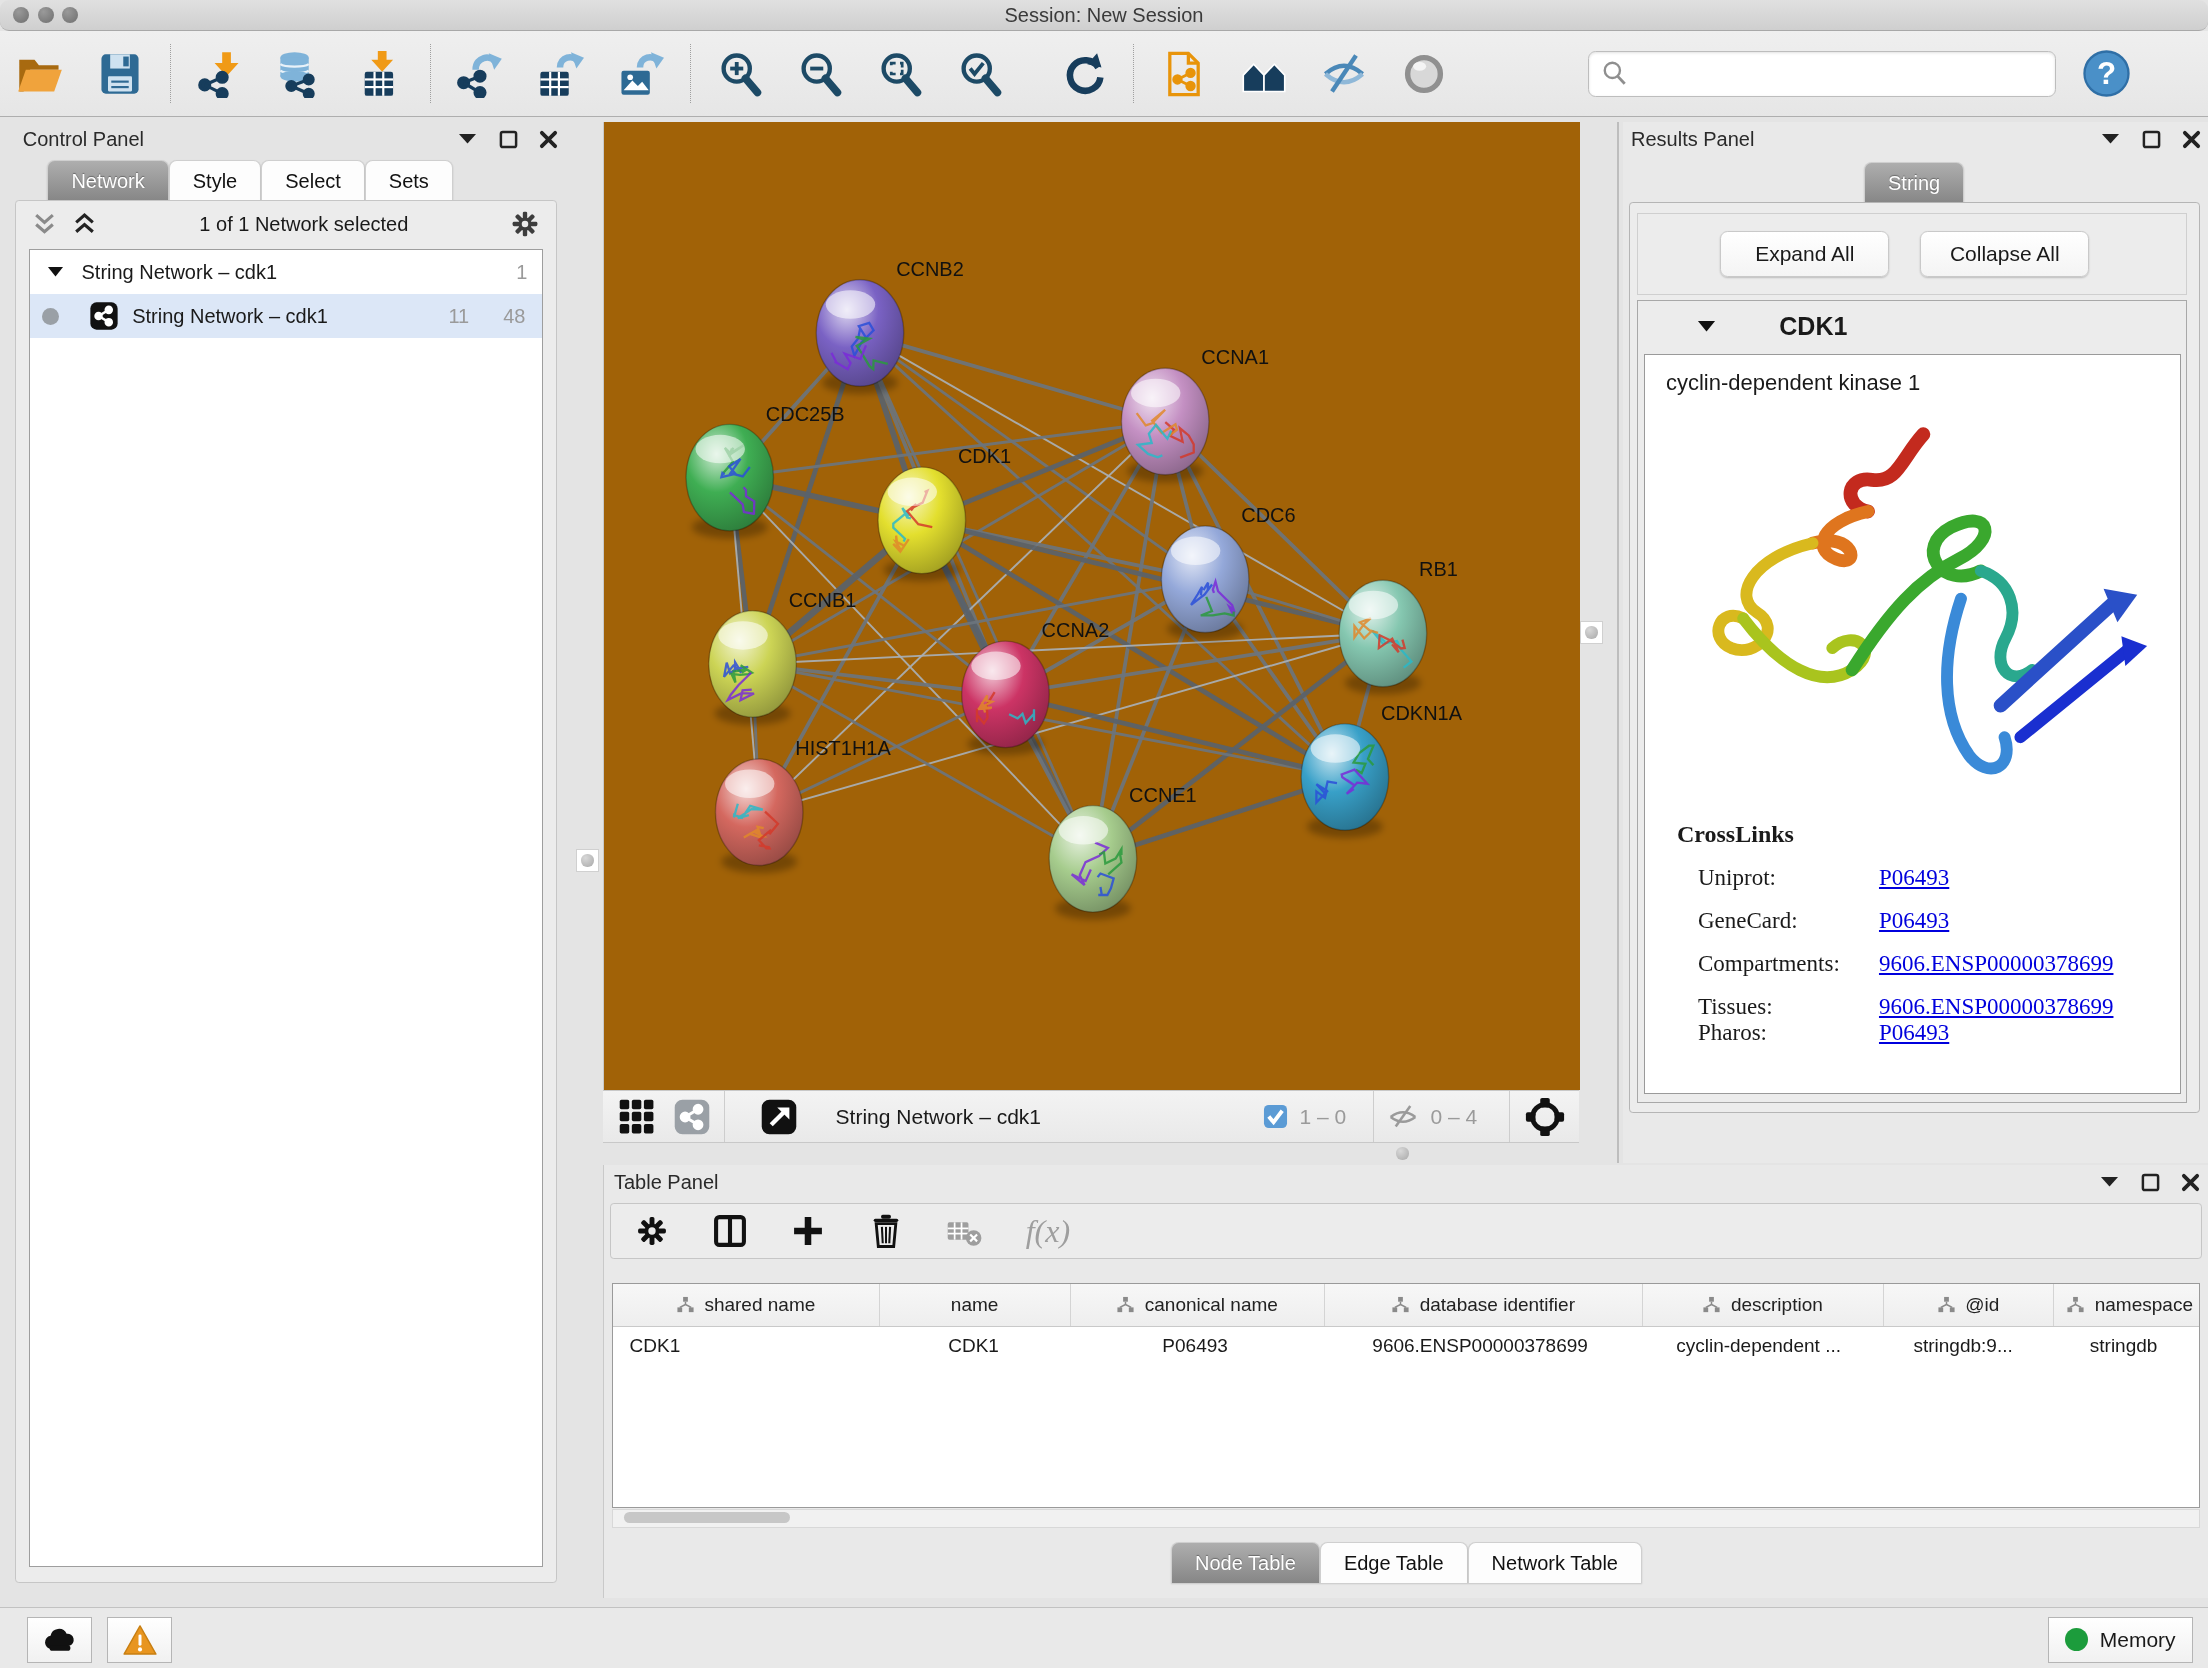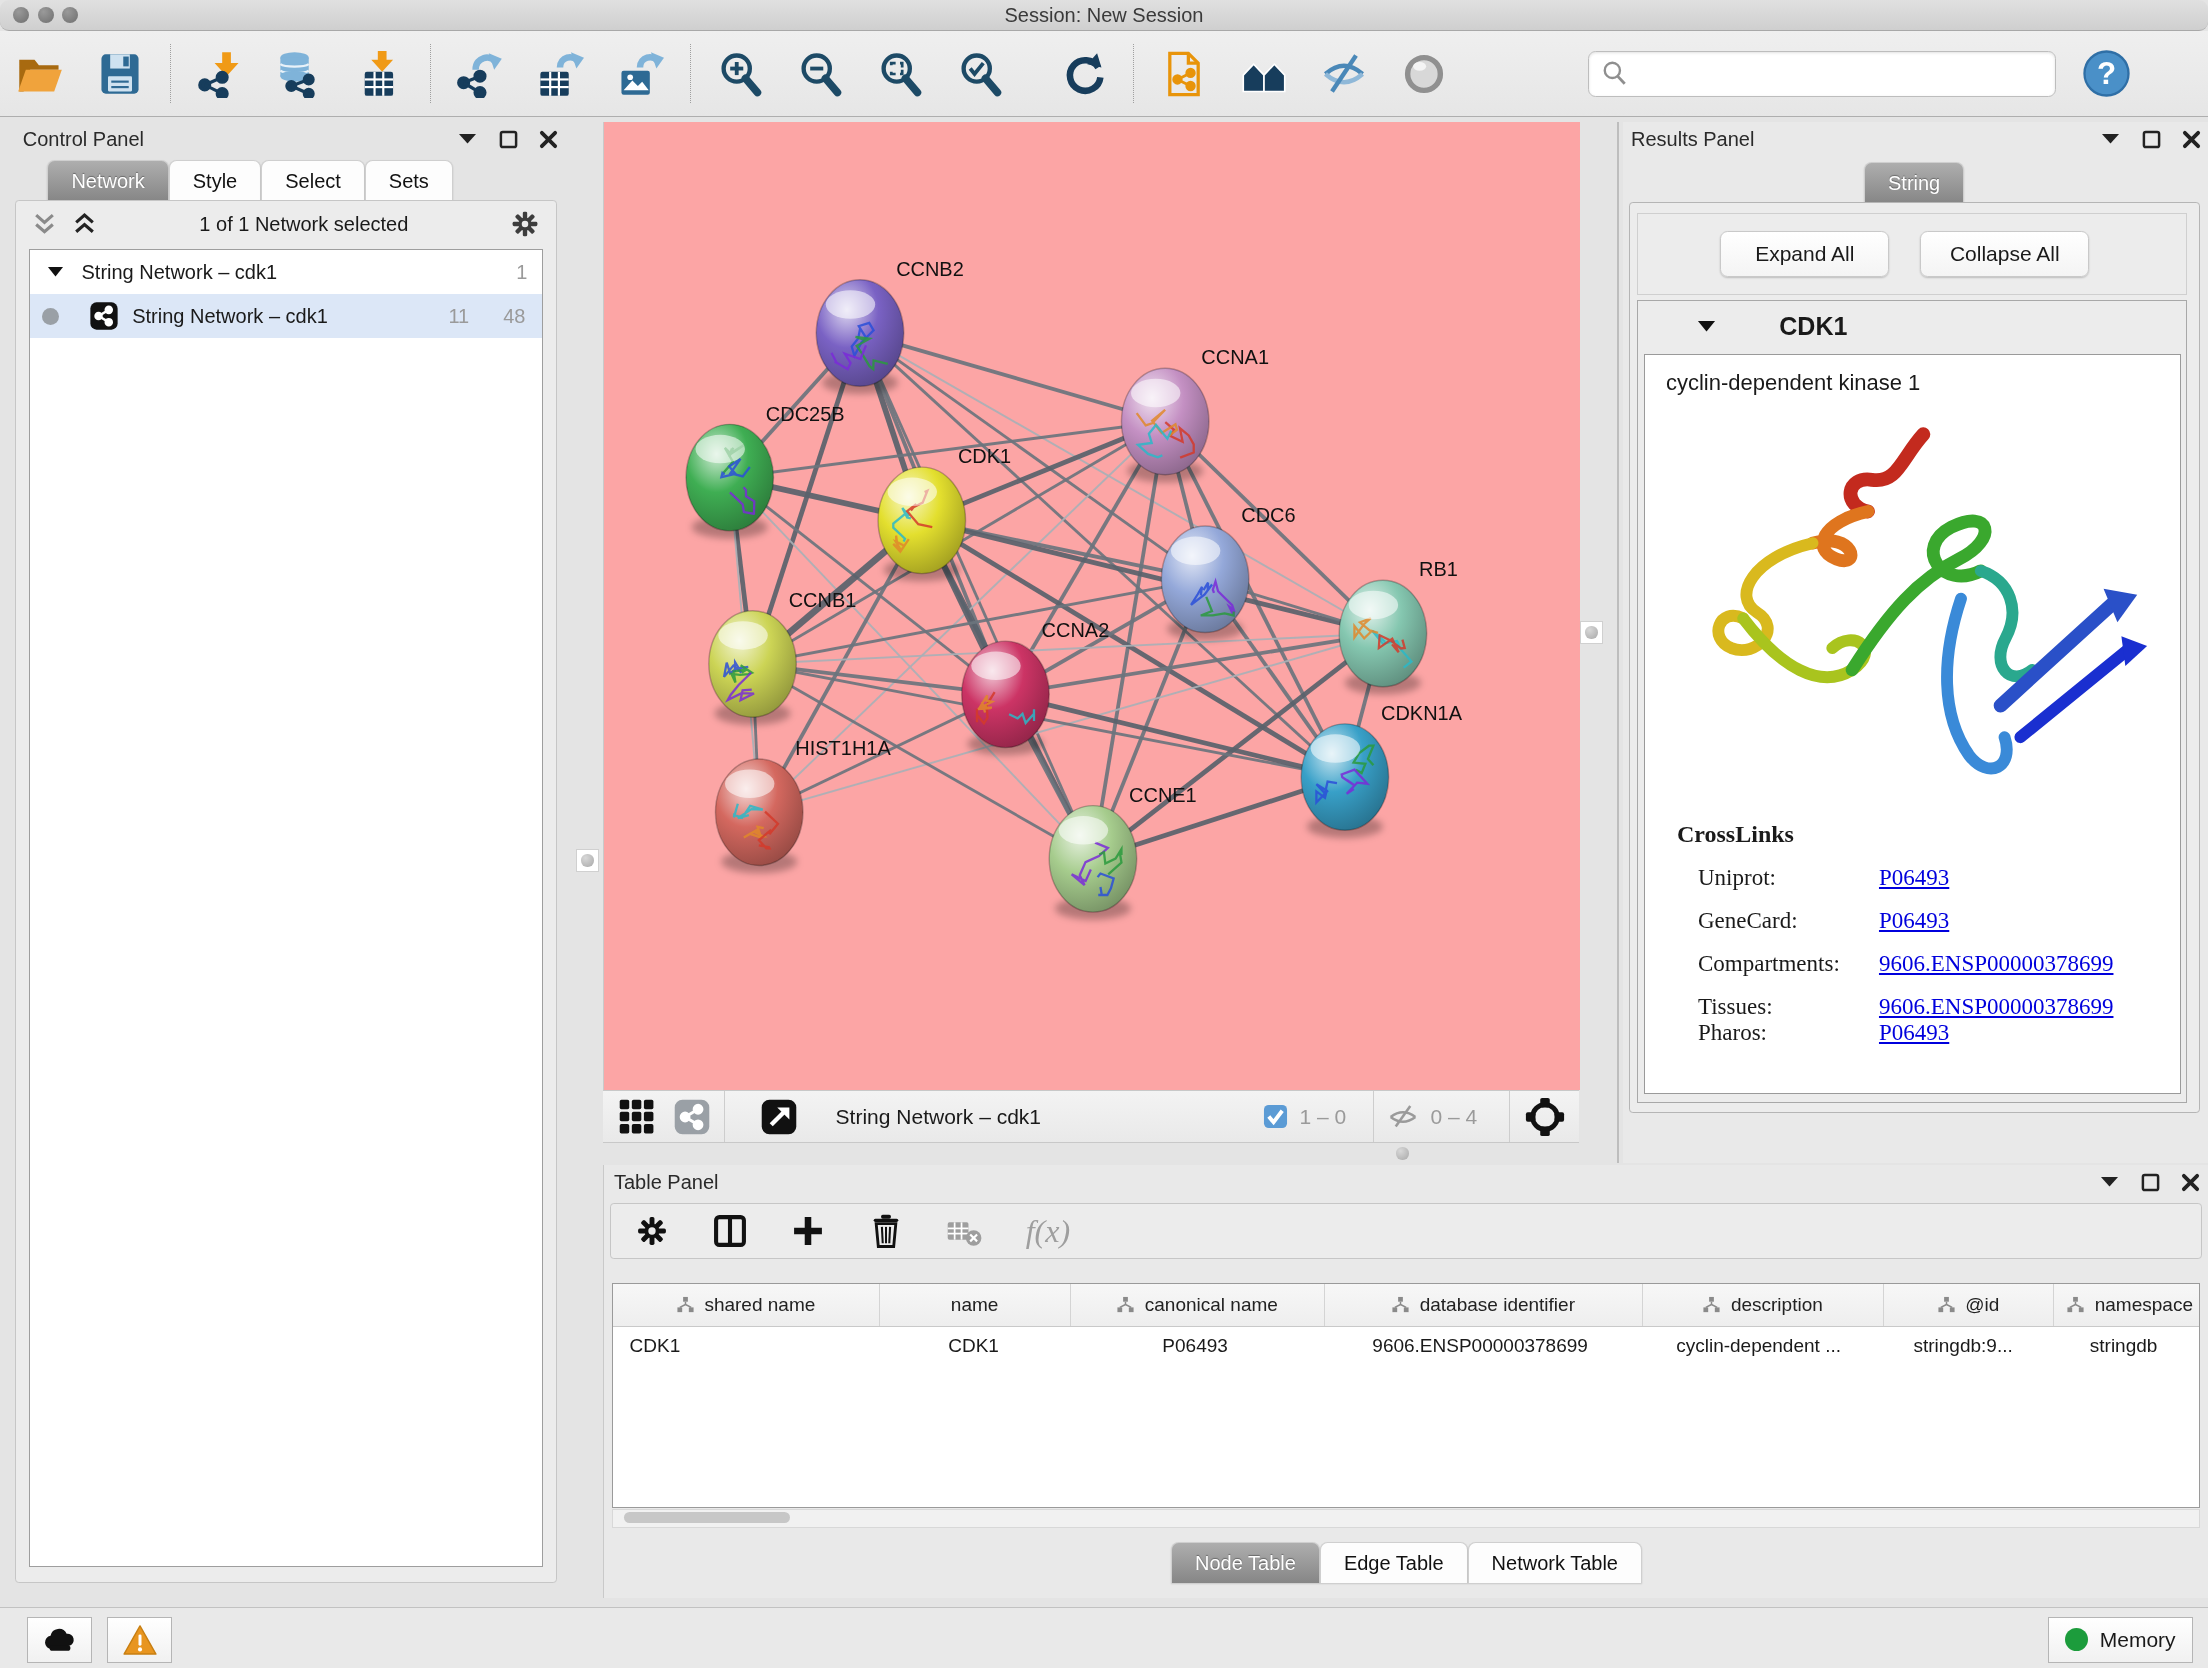--- a/index.html
+++ b/index.html
@@ -316,21 +316,21 @@
     <i></i>
   </div>
 <div class="abs handle" style="left:1580px;top:621px">
     <i></i>
   </div>
 <div class="abs handle" style="left:1392px;top:1143px;border:none;background:transparent">
     <i></i>
   </div>
 <div class="abs" style="left:1617px;top:122px;width:1.9px;height:1041px;background:#bdbdbd"></div>
 
-<div class="abs" style="left:603px;top:122px;width:976px;height:968px;background:#fca5a5;border-left:1px solid #c9c9c9">
+<div class="abs" style="left:603px;top:122px;width:976px;height:968px;background:#a16207;border-left:1px solid #c9c9c9">
   <svg id="netsvg" width="976" height="966" viewBox="0 0 1026 1016">
       <defs>
         <filter id="soft" x="-50%" y="-50%" width="200%" height="200%">
           <feGaussianBlur stdDeviation="4"></feGaussianBlur>
         </filter>
         <radialGradient id="g0" cx="35%" cy="28%" r="80%">
           <stop offset="0%" stop-color="#ded8f0"></stop>
           <stop offset="45%" stop-color="#7a62c4"></stop>
           <stop offset="100%" stop-color="#554589"></stop>
         </radialGradient>

